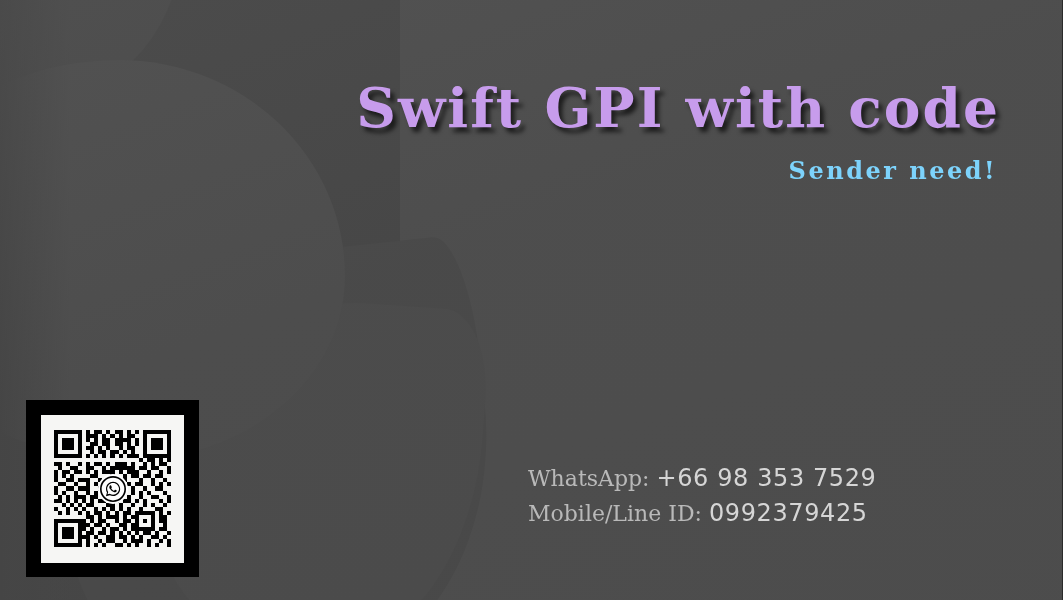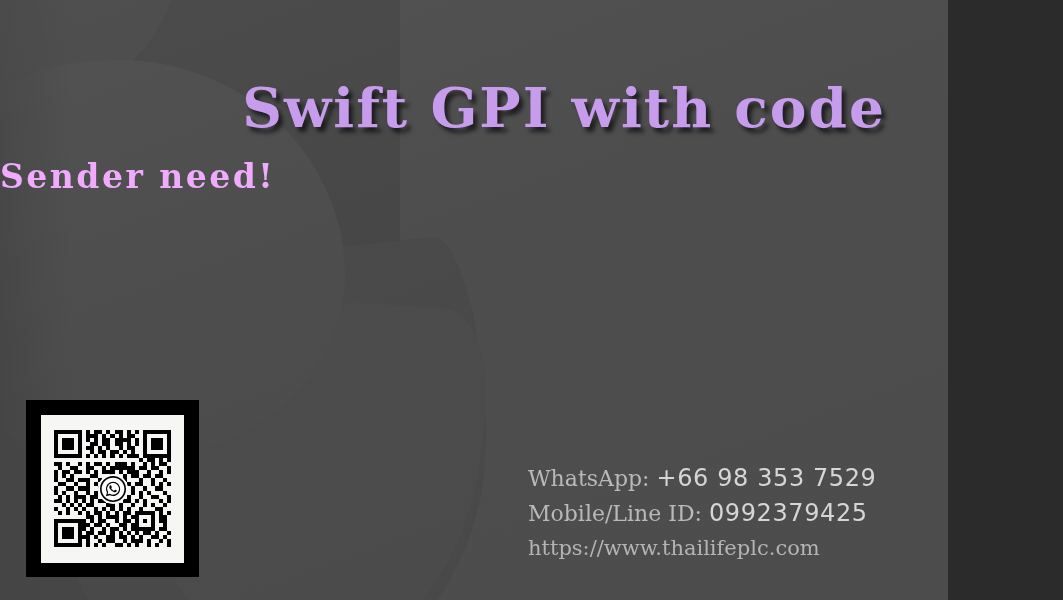--- a/index.html
+++ b/index.html
@@ -4,26 +4,25 @@
 <title>Swift GPI with code</title>
 <style>
   html, body {
     margin: 0;
     padding: 0;
     background: #2b2b2b;
   }
 
   .poster {
     position: relative;
-    width: 916px;
+    width: 1062px;
     height: 600px;
     overflow: hidden;
     background: #4e4e4e;
     font-family: "Liberation Serif", serif;
-    padding-left: 32px;
     -webkit-font-smoothing: antialiased;
   }
 
   
   .bg-layer {
     position: absolute;
     inset: 0;
     overflow: hidden;
     pointer-events: none;
   }
@@ -120,26 +119,27 @@
     color: #c79cec;
     text-shadow: 4px 5px 4px rgba(0,0,0,0.62);
     white-space: nowrap;
   }
 
   .subhead {
     position: absolute;
     left: 0;
     right: 65px;
     top: 157px;
+    text-align: right;
     font-family: "DejaVu Serif", "Liberation Serif", serif;
     font-weight: 700;
-    font-size: 33px;
+    font-size: 24px;
     line-height: 1.2;
     letter-spacing: 2.5px;
-    color: #f0abfc;
+    color: #7dd3fc;
     white-space: nowrap;
   }
 
   .tagline {
     position: absolute;
     left: 0;
     right: 70px;
     top: 209px;
     text-align: right;
     font-family: "DejaVu Sans", "Liberation Sans", sans-serif;
@@ -259,23 +259,20 @@
       <div class="contact-line">
         <span class="label">WhatsApp:</span>
         <span class="value-num">+66 98 353 7529</span>
       </div>
 
       <div class="contact-line">
         <span class="label">Mobile/Line ID:</span>
         <span class="value-num">0992379425</span>
       </div>
 
-      <div class="contact-line small">
-        <span>https://www.thailifeplc.com</span>
-      </div>
 
 
     </div>
 
     <div class="qr-frame">
       <div class="qr-inner">
         <div class="qr-matrix">
           <svg width="117" height="117" viewBox="0 0 29 29" shape-rendering="crispEdges">
             <rect width="29" height="29" fill="#f6f6f4"></rect>
             <g fill="#000000">

